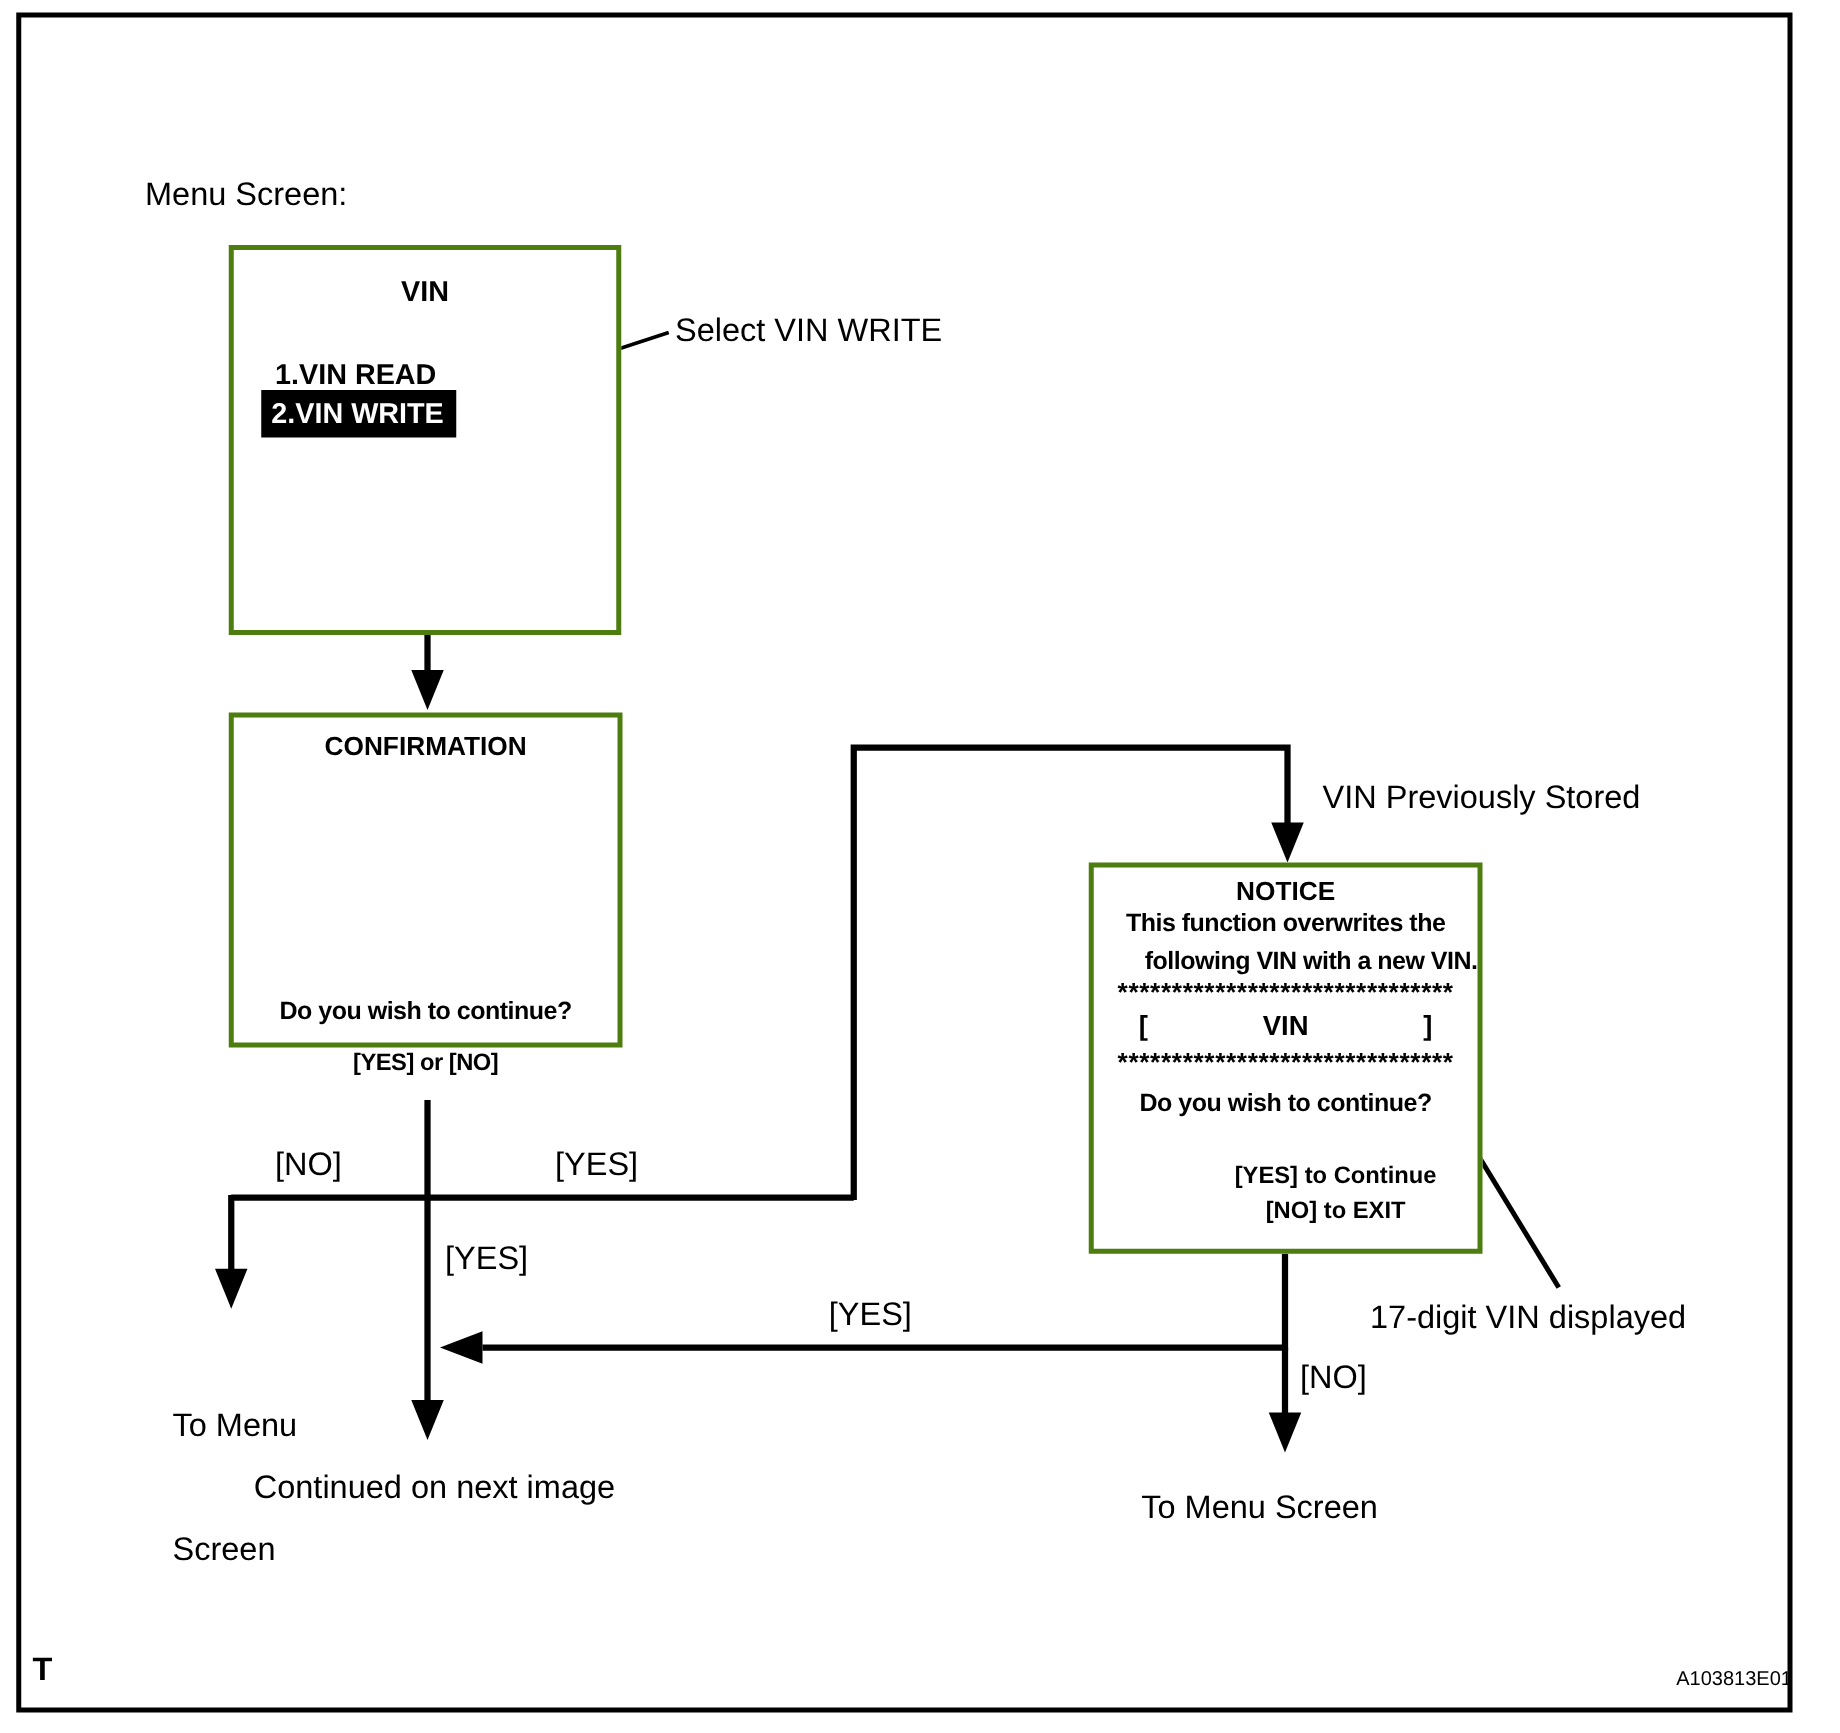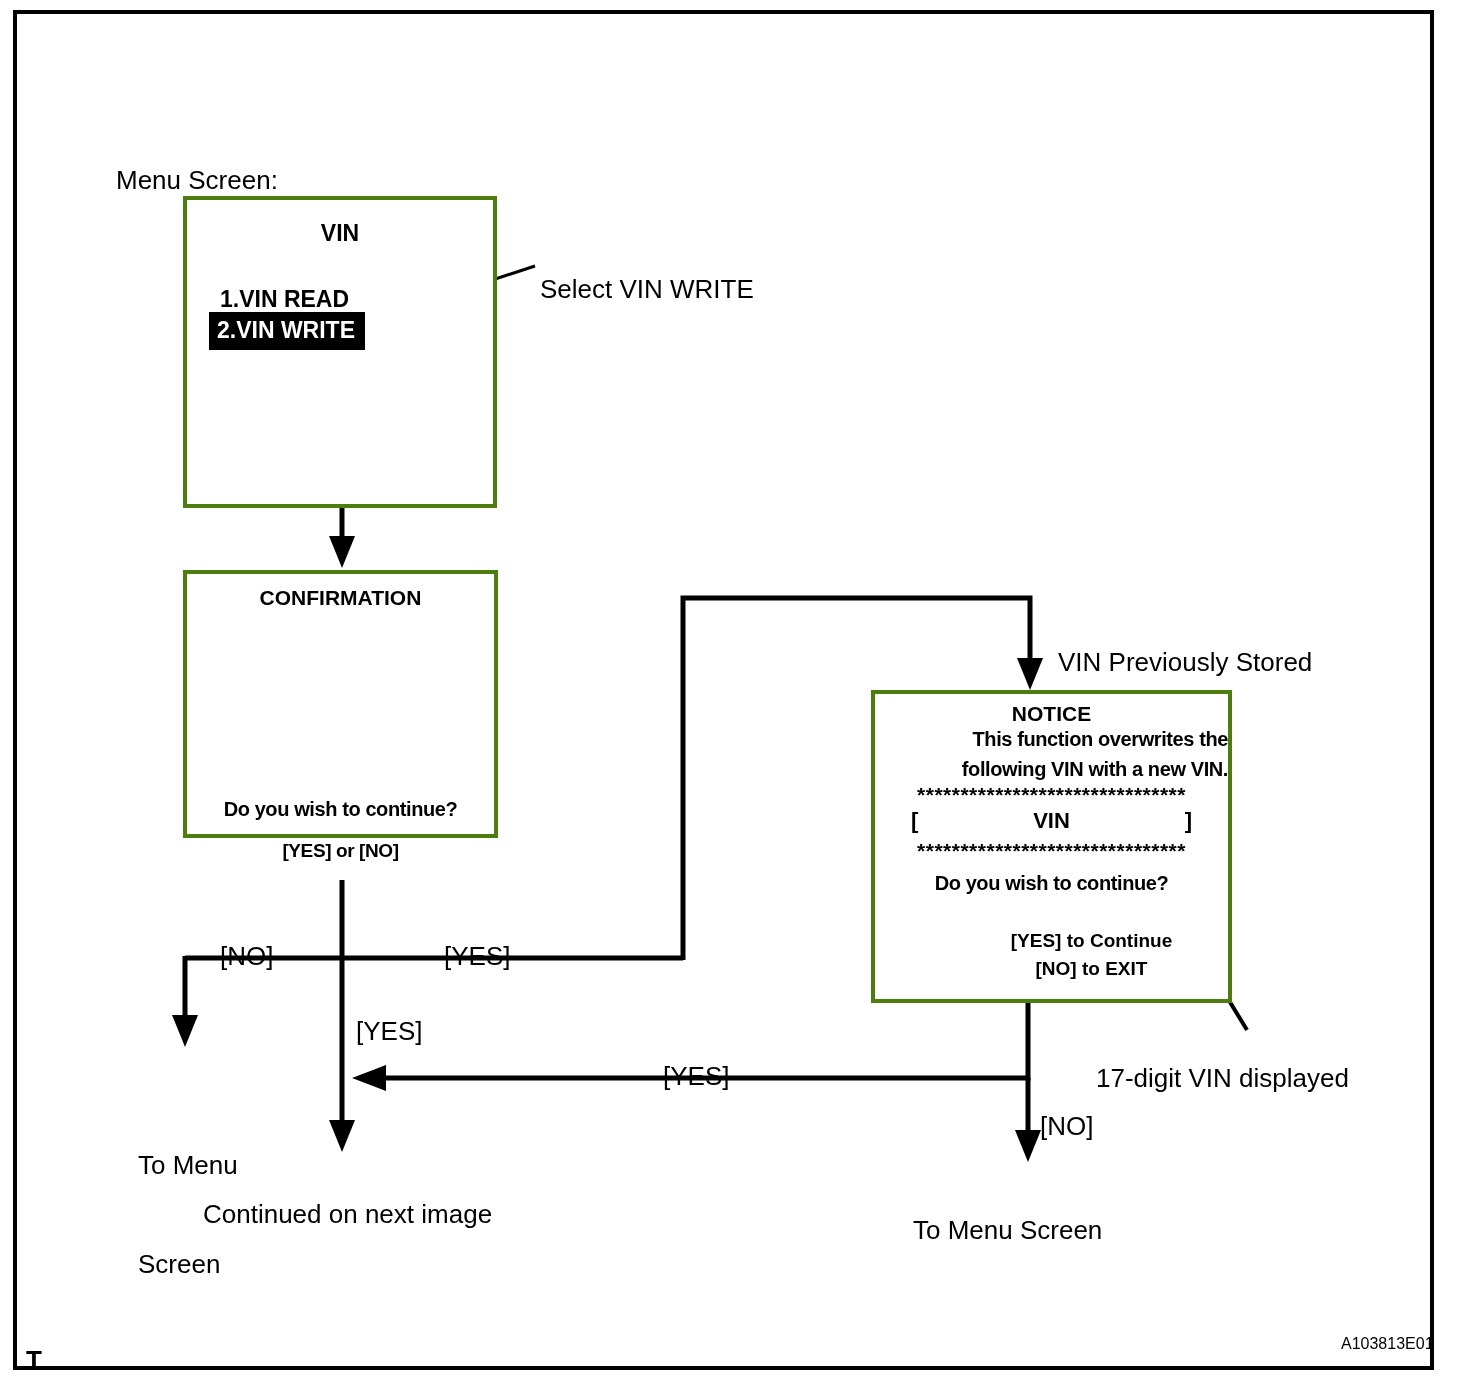--- a/index.html
+++ b/index.html
@@ -6,41 +6,41 @@
   body{
     width:1472px;height:1386px;position:relative;overflow:hidden;
     font-family:"Liberation Sans","DejaVu Sans",sans-serif;color:#000;
   }
   .abs{position:absolute;}
   #outer-border{
     left:13px;top:10px;width:1421px;height:1360px;
     border:4px solid #000;box-sizing:border-box;background:transparent;
   }
   #connector-svg{left:0;top:0;width:1472px;height:1386px;pointer-events:none;}
-  .label{font-size:26px;line-height:30px;white-space:pre;margin-top:25px;}
+  .label{font-size:26px;line-height:30px;white-space:pre;}
   .flow-box{
     border:4px solid #4d7c0f;box-sizing:border-box;background:#fff;
   }
   .box-title{left:0;width:100%;text-align:center;font-weight:bold;}
   .screen-text{font-weight:bold;letter-spacing:-0.4px;}
   #vin-box{left:183px;top:196px;width:314px;height:312px;}
   #vin-title{top:20px;font-size:23px;}
   #vin-item-1{left:33px;top:86px;font-size:23px;font-weight:bold;}
   #vin-item-2{left:22px;top:112px;font-size:23px;font-weight:bold;
     background:#000;color:#fff;padding:5px 10px 6px 8px;}
   #confirmation-box{left:183px;top:570px;width:315px;height:268px;}
   #confirmation-title{top:12px;font-size:21px;}
   #confirmation-body{left:0;top:70px;width:100%;text-align:center;
     font-size:20px;line-height:26px;}
   #confirmation-question{left:0;top:224px;width:100%;text-align:center;font-size:20px;}
   #confirmation-options{left:0;top:266px;width:100%;text-align:center;font-size:19px;}
-  #notice-box{left:871px;top:690px;width:361px;height:313px;}
+  #notice-box{left:871px;top:690px;width:315px;height:313px;}
   #notice-title{top:8px;font-size:21px;}
   .notice-line{left:0;width:100%;text-align:center;font-size:20px;}
-  #notice-line-1{top:34px;text-align:right;}
+  #notice-line-1{top:34px;}
   #notice-line-2{top:64px;text-align:right;}
   .stars-row{left:0;width:100%;text-align:center;font-size:21px;font-weight:bold;
     letter-spacing:0.5px;white-space:nowrap;overflow:hidden;line-height:18px;}
   #stars-top{top:92px;}
   #stars-bottom{top:148px;}
   #vin-field-row{left:0;top:114px;width:100%;box-sizing:border-box;
     padding:0 36px;display:flex;justify-content:space-between;
     font-size:22px;font-weight:bold;}
   #notice-question{top:178px;}
   #notice-yes-line{top:236px;font-size:19px;}

